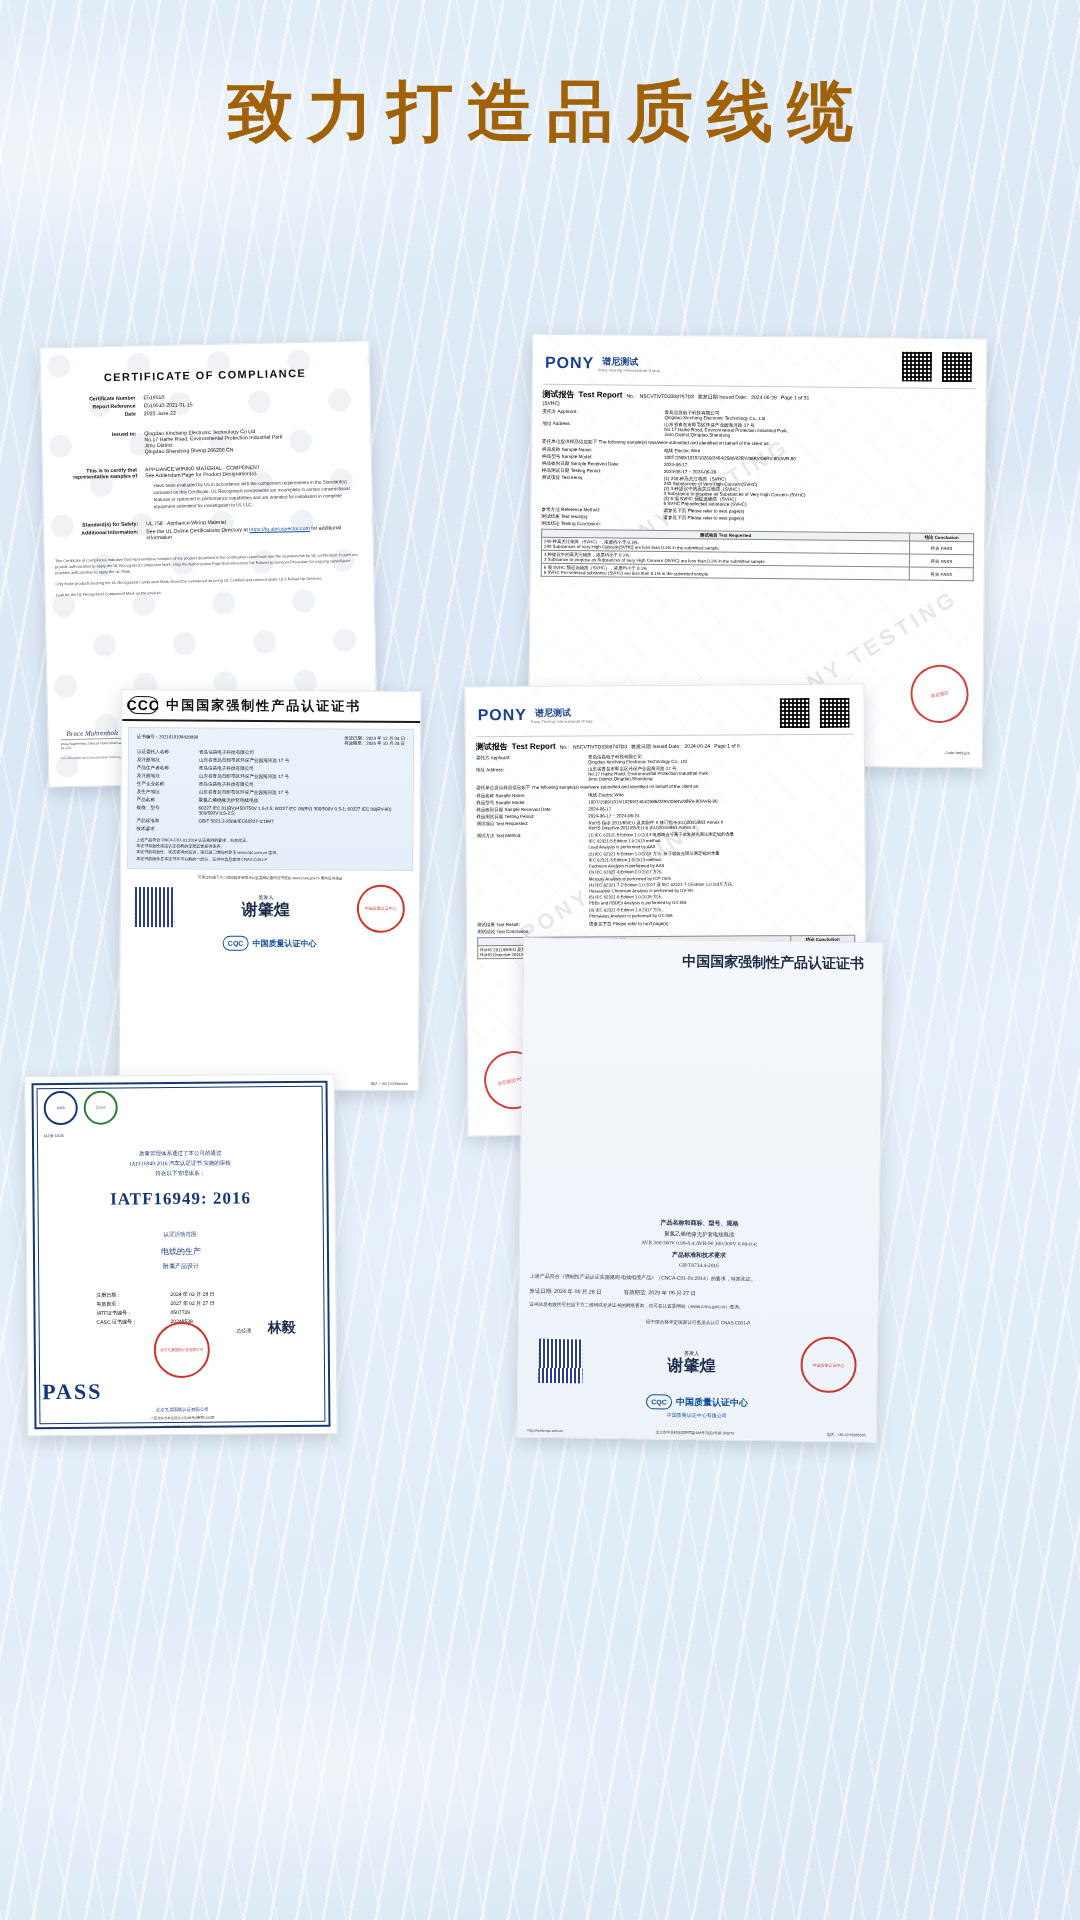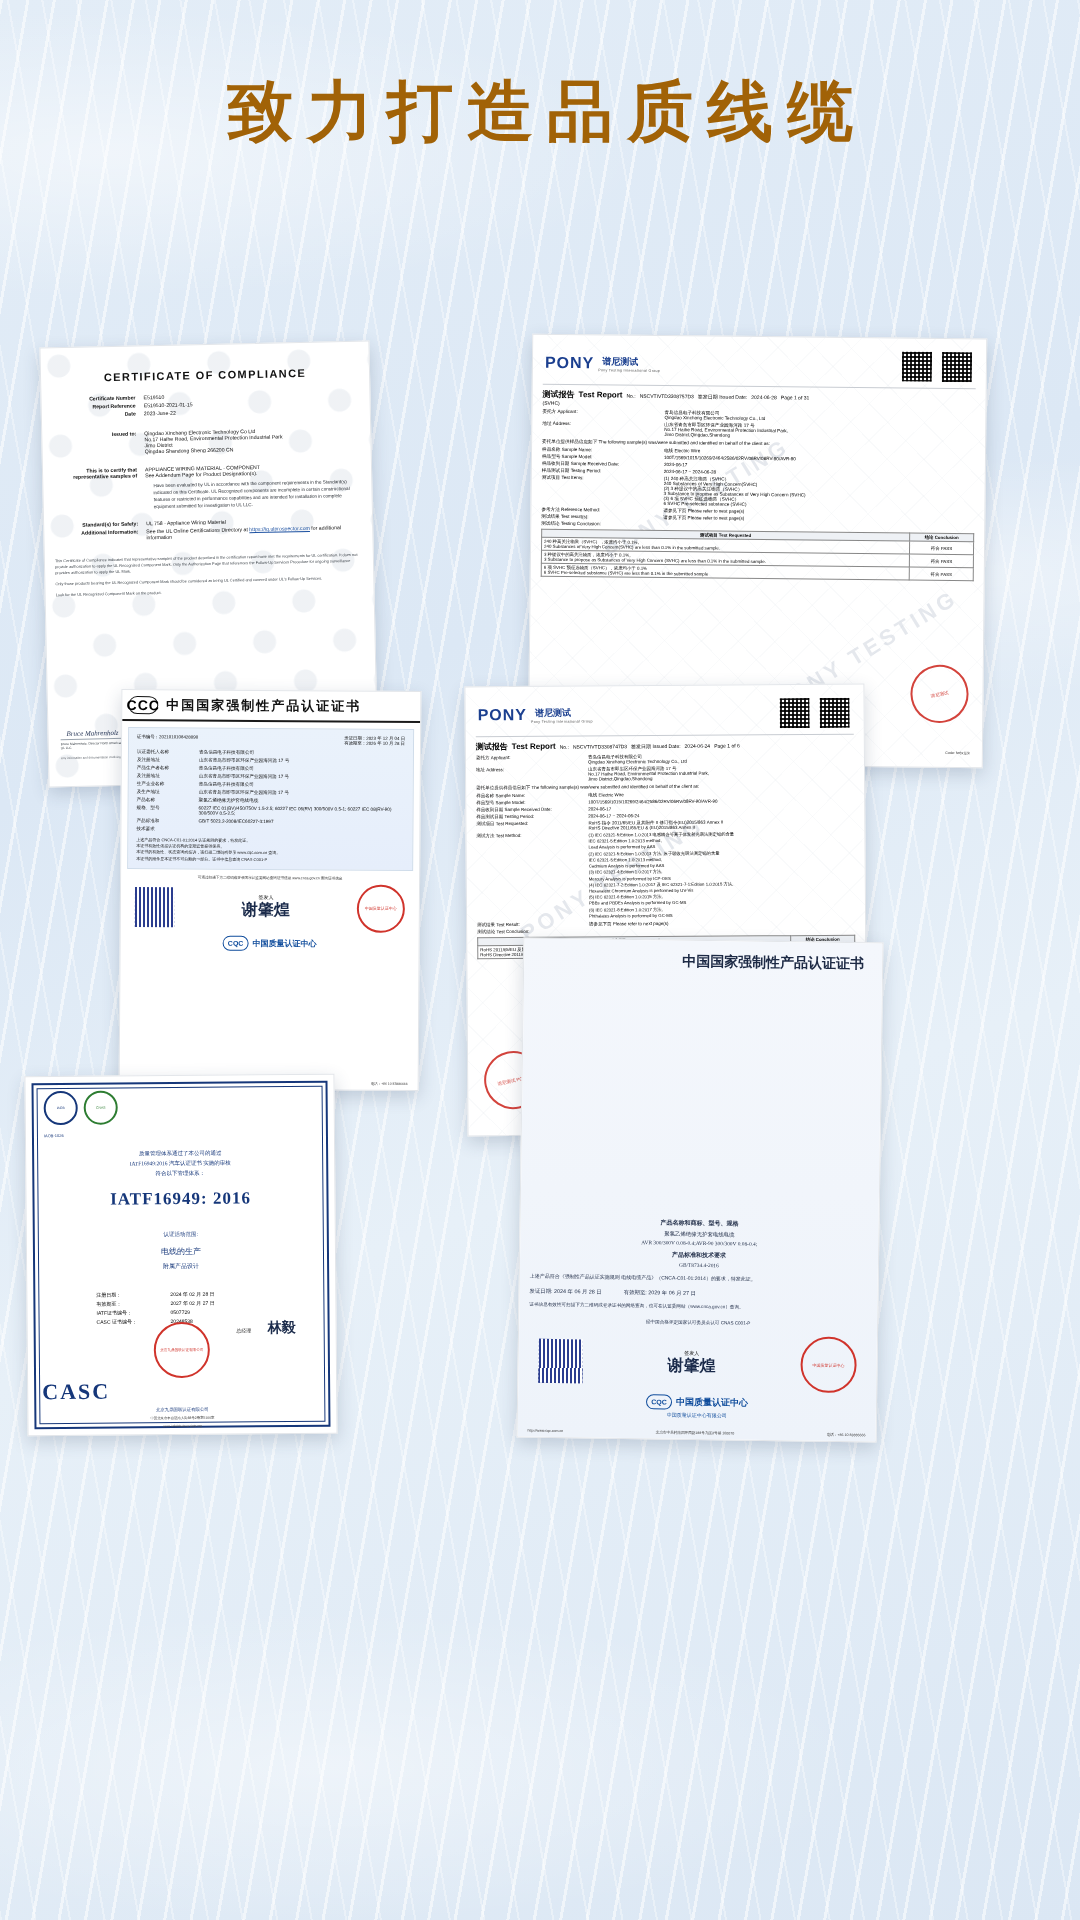--- a/index.html
+++ b/index.html
@@ -561,21 +561,21 @@
       <div style="position:absolute;right:40px;bottom:96px;text-align:center">
         <span style="font-size:5px;color:#222">总经理</span>
         <span class="stamp-cn" style="font-size:14px;margin-left:12px">林毅</span>
       </div>
 
       <div style="position:absolute;left:50%;transform:translateX(-50%);bottom:56px">
         <div style="width:56px;height:56px;border-radius:50%;border:2.5px solid #d0342c;color:#d0342c;font-size:3.6px;display:flex;align-items:center;justify-content:center;text-align:center">北京九鼎国联认证有限公司</div>
       </div>
 
       <div style="position:absolute;left:14px;bottom:30px">
-        <div class="casc">CASC</div>
+        <div class="casc">PASS</div>
       </div>
       <div style="position:absolute;left:0;right:0;bottom:22px;text-align:center;font-size:4.4px;color:#16377a">北京九鼎国联认证有限公司</div>
       <div style="position:absolute;left:0;right:0;bottom:14px;text-align:center;font-size:3.4px;color:#333">中国北京市丰台区南大街88号2楼室5100室</div>
       <div style="position:absolute;left:0;right:0;bottom:6px;text-align:center;font-size:3.2px;color:#555">www.iatfglobaloversight.org</div>
     </div>
   </div>
 
   <div class="doc" id="cqc">
     <div class="inner">
       <div class="cn" style="font-size:14px;font-weight:bold;margin-top:4px;text-align:right;padding-right:8px">中国国家强制性产品认证证书</div>

